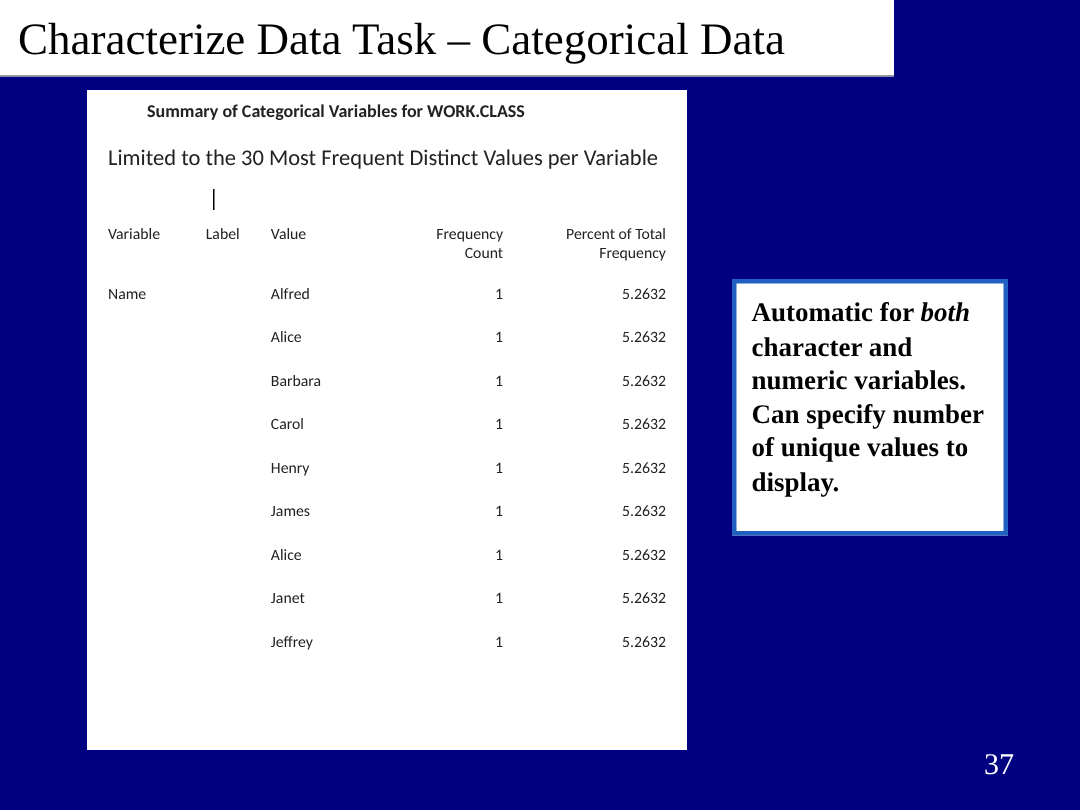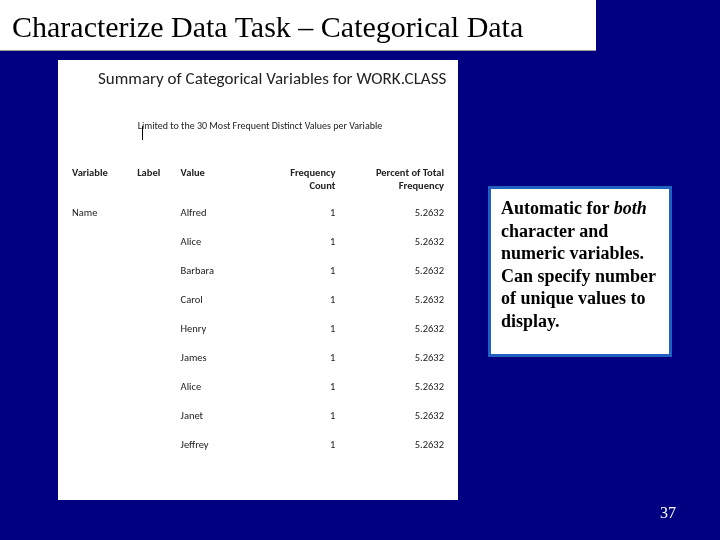--- a/index.html
+++ b/index.html
@@ -24,39 +24,38 @@
     top: 60px;
     left: 58px;
     width: 400px;
     height: 440px;
     background: #fff;
     font-family: Calibri, Arial, sans-serif;
     color: #222;
     padding: 8px 10px;
   }
   .summary-title {
-    font-size: 17px;
-    font-weight: 400;
-    margin-bottom: 30px;
+    font-size: 12px;
+    font-weight: 700;
+    margin-bottom: 15px;
     margin-left: 30px;
   }
   .limited {
-    font-size: 10px;
+    font-size: 15px;
     margin-bottom: 28px;
     margin-left: 4px;
-    text-align: center;
   }
   table {
     border-collapse: collapse;
     font-size: 10.5px;
     width: 100%;
   }
   th {
     text-align: left;
-    font-weight: 700;
+    font-weight: 400;
     padding: 6px 4px 6px 4px;
     vertical-align: top;
   }
   th.right { text-align: right; margin-top: 32px; }
   td {
     padding: 8px 4px;
     text-align: left;
   }
   td.right { text-align: right; }
   tbody tr td:first-child { color: #222; }
@@ -74,21 +73,21 @@
     color: #000;
   }
   .callout .bold { font-weight: 700; }
   .callout .ital { font-style: italic; font-weight: 700; }
   .page-num {
     position: absolute;
     right: 44px;
     bottom: 18px;
     color: #fff;
     font-family: "Times New Roman", Times, serif;
-    font-size: 16px;
+    font-size: 20px;
   }
   .cursor-mark {
     position: absolute;
     left: 84px;
     top: 66px;
     width: 1px;
     height: 14px;
     background: #000;
   }
 </style>

